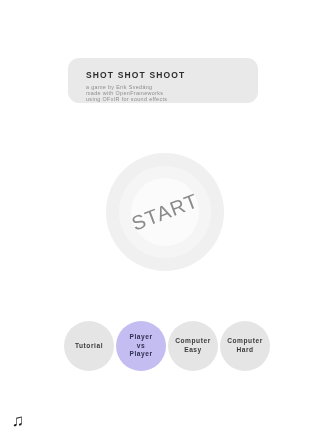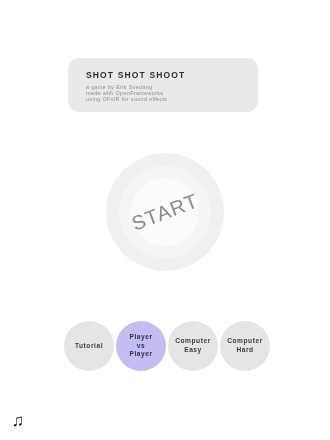--- a/index.html
+++ b/index.html
@@ -15,21 +15,21 @@
     overflow: hidden;
     -webkit-font-smoothing: antialiased;
   }
 
   
   #info-panel {
     position: absolute;
     left: 68px;
     top: 58px;
     width: 190px;
-    height: 54px;
+    height: 45px;
     background: #e9e9e9;
     border-radius: 11px;
     box-sizing: border-box;
     padding: 13px 0 0 18px;
   }
   #game-title {
     font-size: 8.5px;
     font-weight: bold;
     letter-spacing: 1.15px;
     color: #2e2e2e;

